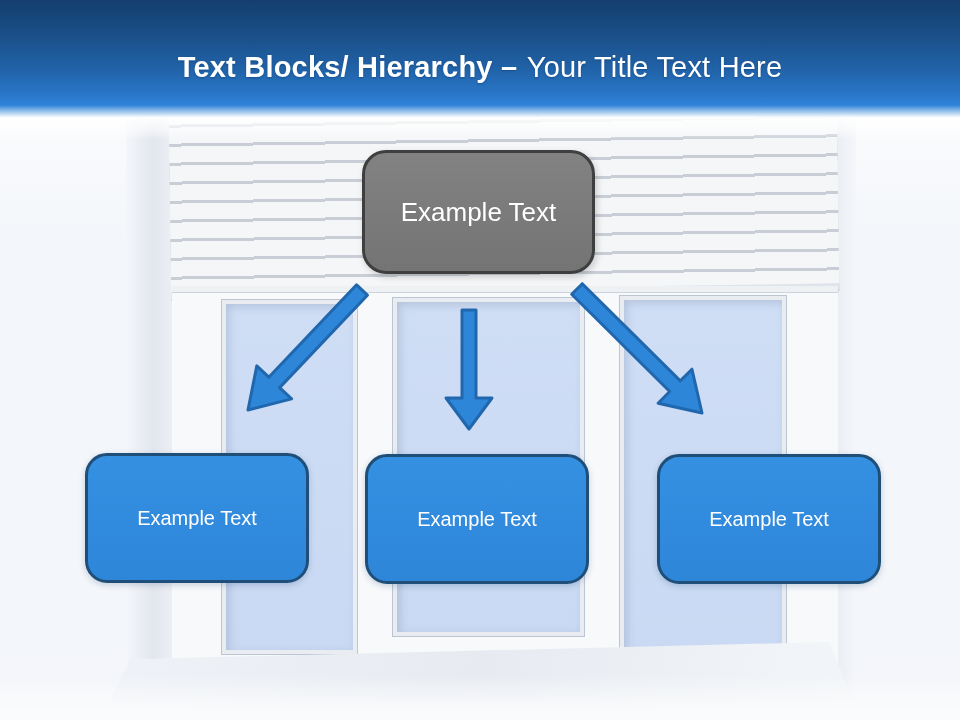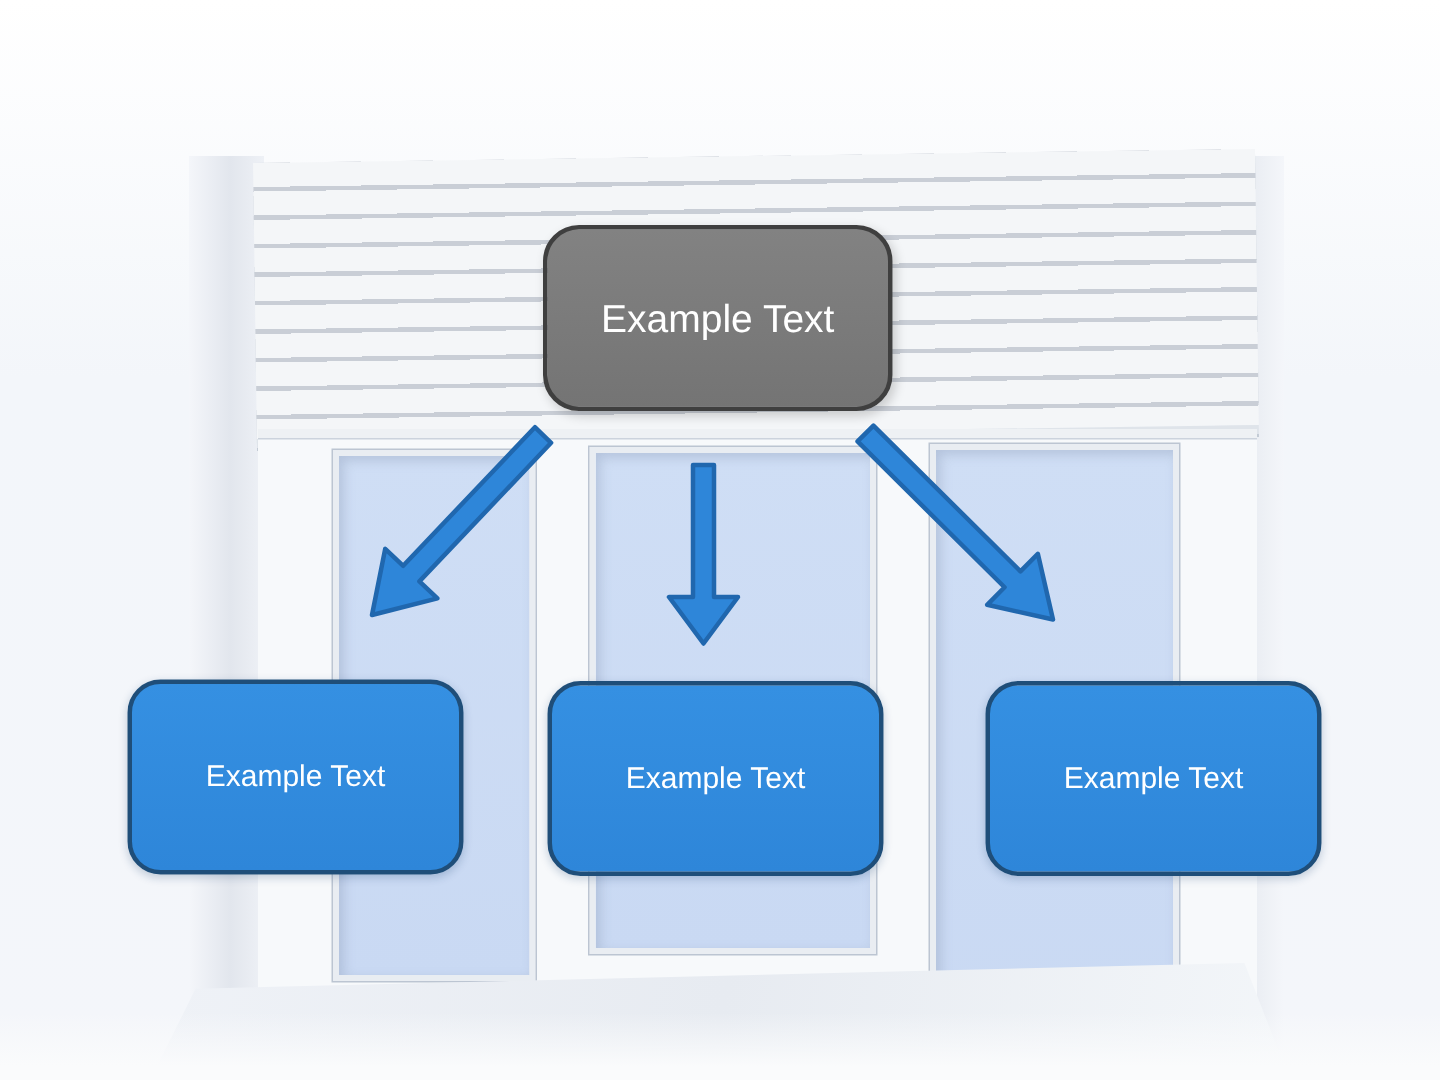--- a/index.html
+++ b/index.html
@@ -79,20 +79,23 @@
     <div class="shutter"></div>
     <div class="frame">
       <div class="pane pane-left"></div>
       <div class="pane pane-center"></div>
       <div class="pane pane-right"></div>
     </div>
     <div class="sill"></div>
     <div class="floor-fade"></div>
   </div>
 
+  <header class="titlebar">
+    <h1 class="title"><span class="title-bold">Text Blocks/ Hierarchy –</span><span class="title-regular">Your Title Text Here</span></h1>
+  </header>
 
   <div class="diagram">
 
     <div class="node root">
       <span>Example Text</span>
     </div>
 
     <svg class="arrows" viewBox="0 0 960 720">
       <polygon points="356.6,284.8 268.8,377.2 256.8,365.9 248,410 291.6,398.9 279.6,387.6 367.4,295.2"></polygon>
       <polygon points="462,310 476,310 476,398 492,398 469,429 446,398 462,398"></polygon>

